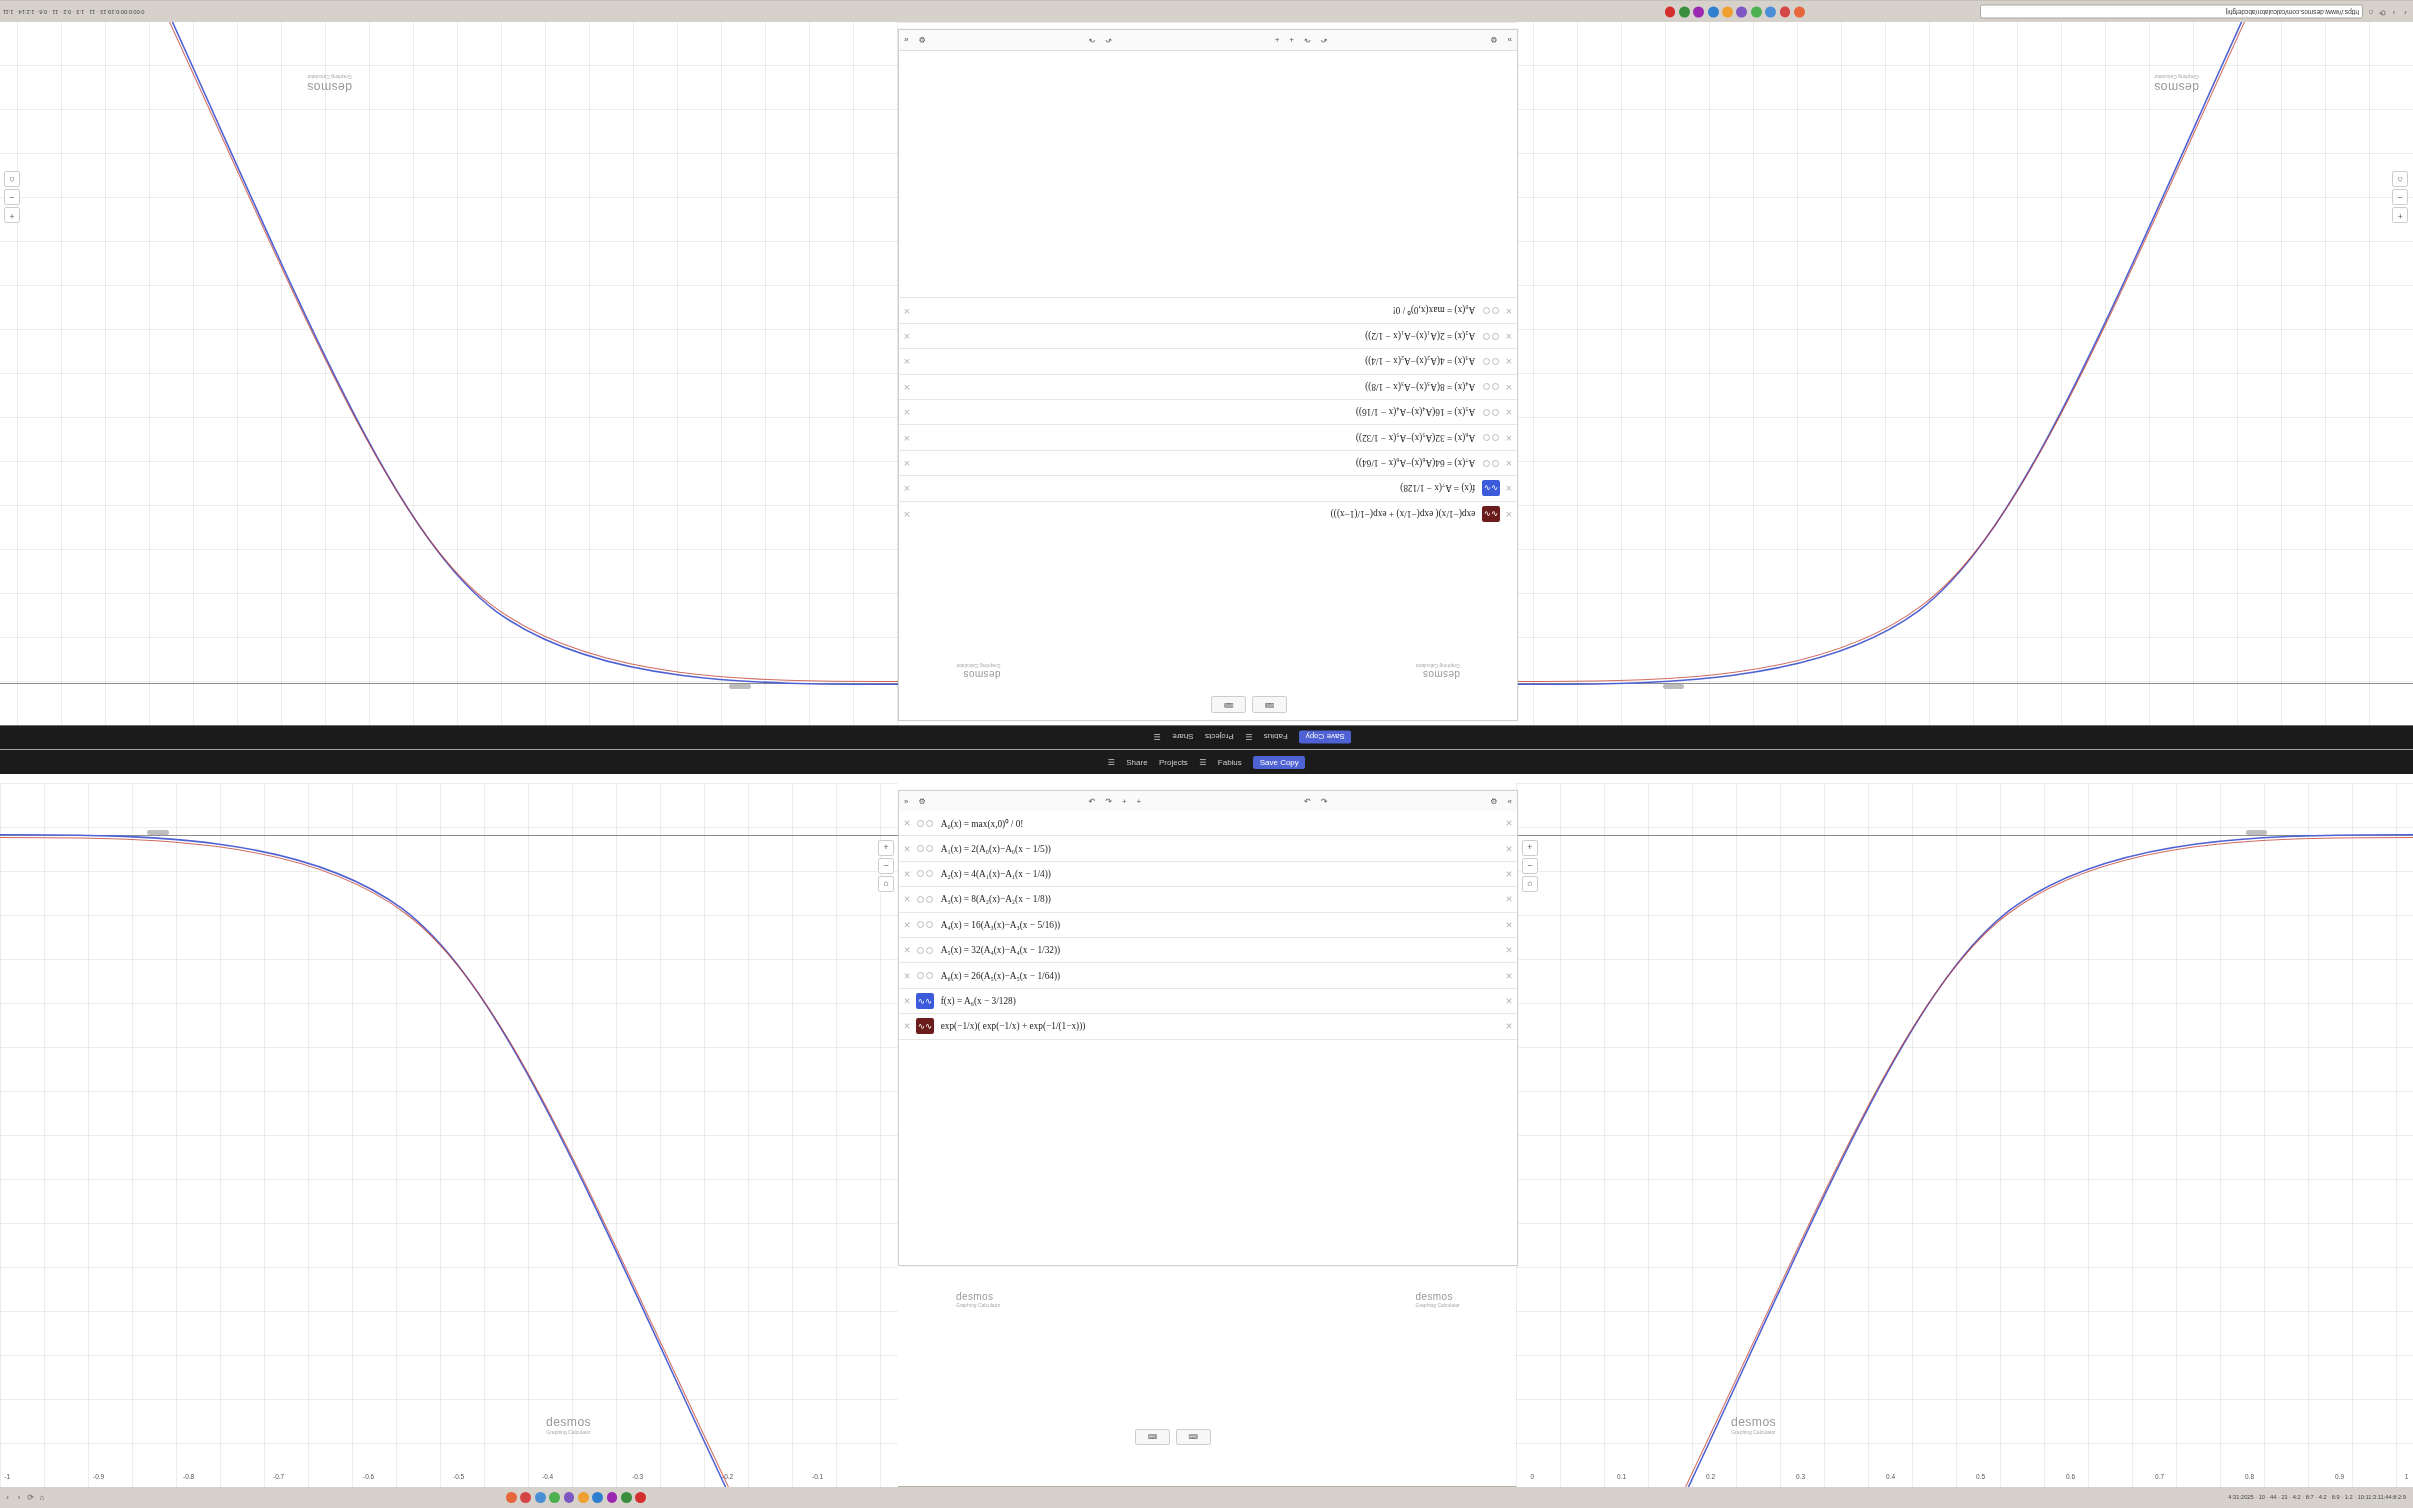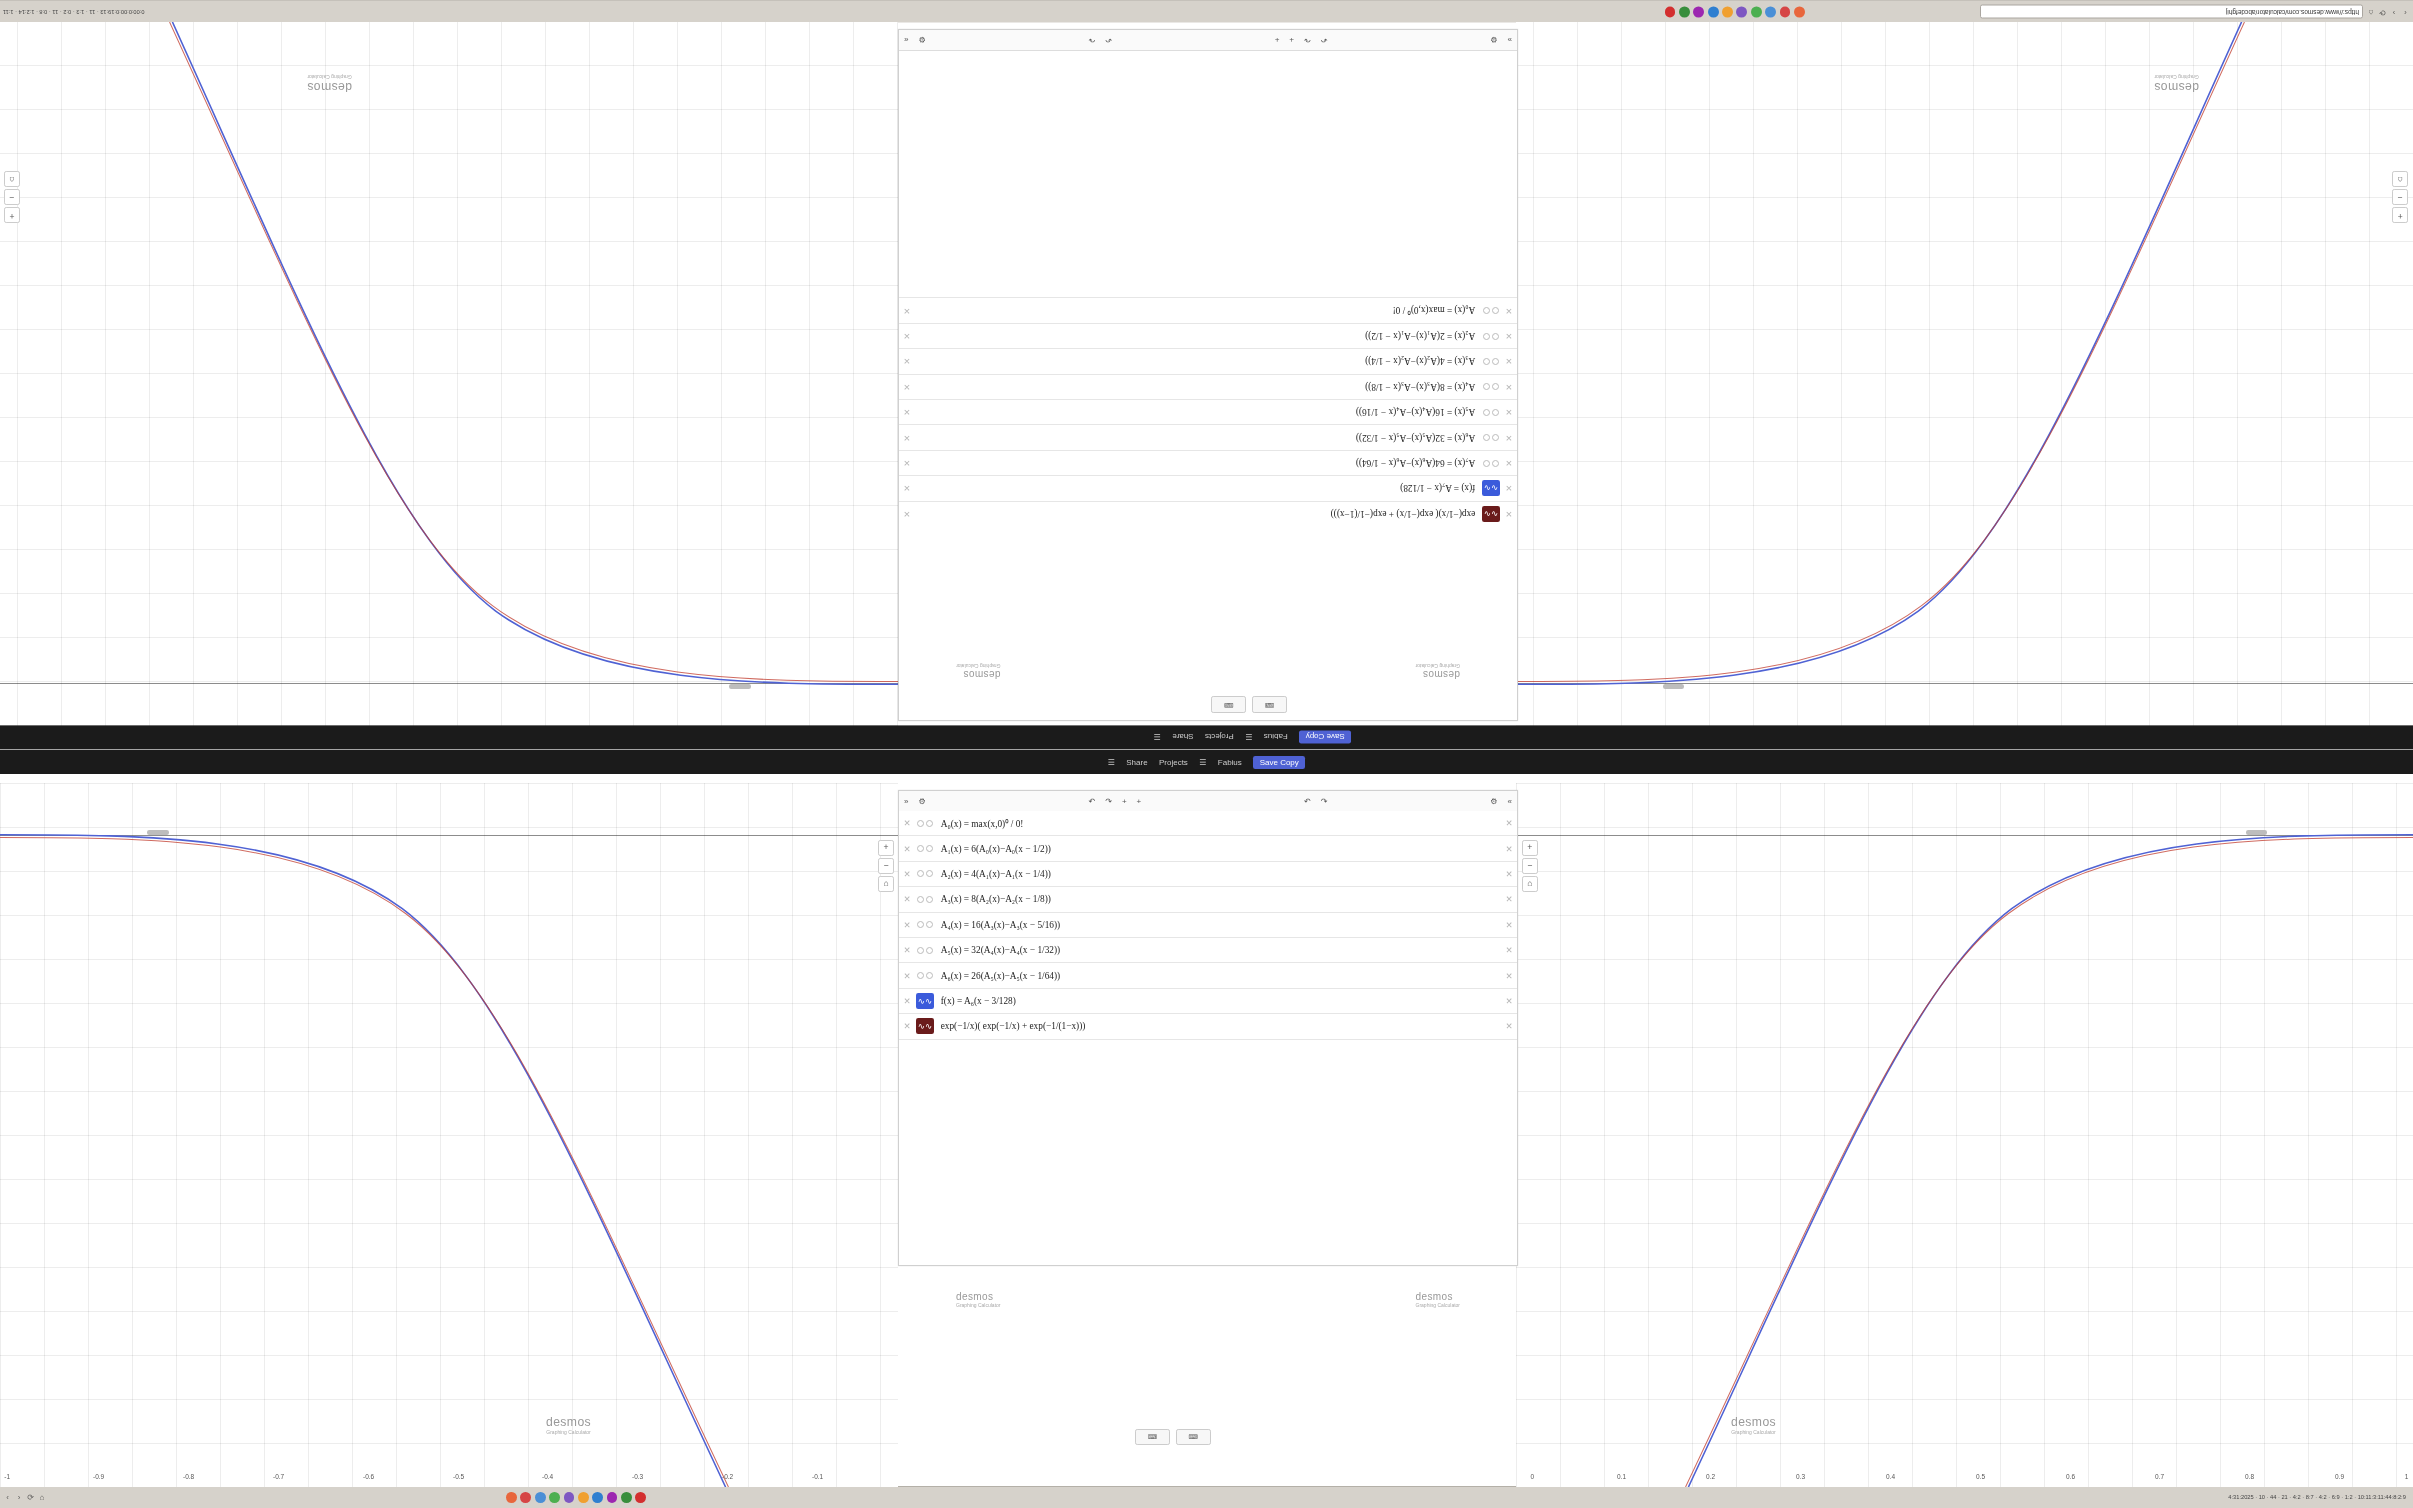--- a/index.html
+++ b/index.html
@@ -377,21 +377,21 @@
         <span class="del">✕</span>
       </div>
       <div class="expr">
         <span class="del">✕</span>
         <span class="swatch">
             <span class="dots">
               <i></i>
               <i></i>
             </span>
           </span>
-        <span class="body">A₁(x) = 6(A₀(x)−A₀(x − 1/2))</span>
+        <span class="body">A₁(x) = 2(A₀(x)−A₀(x − 1/5))</span>
         <span class="del">✕</span>
       </div>
       <div class="expr">
         <span class="del">✕</span>
         <span class="swatch">
             <span class="dots">
               <i></i>
               <i></i>
             </span>
           </span>

